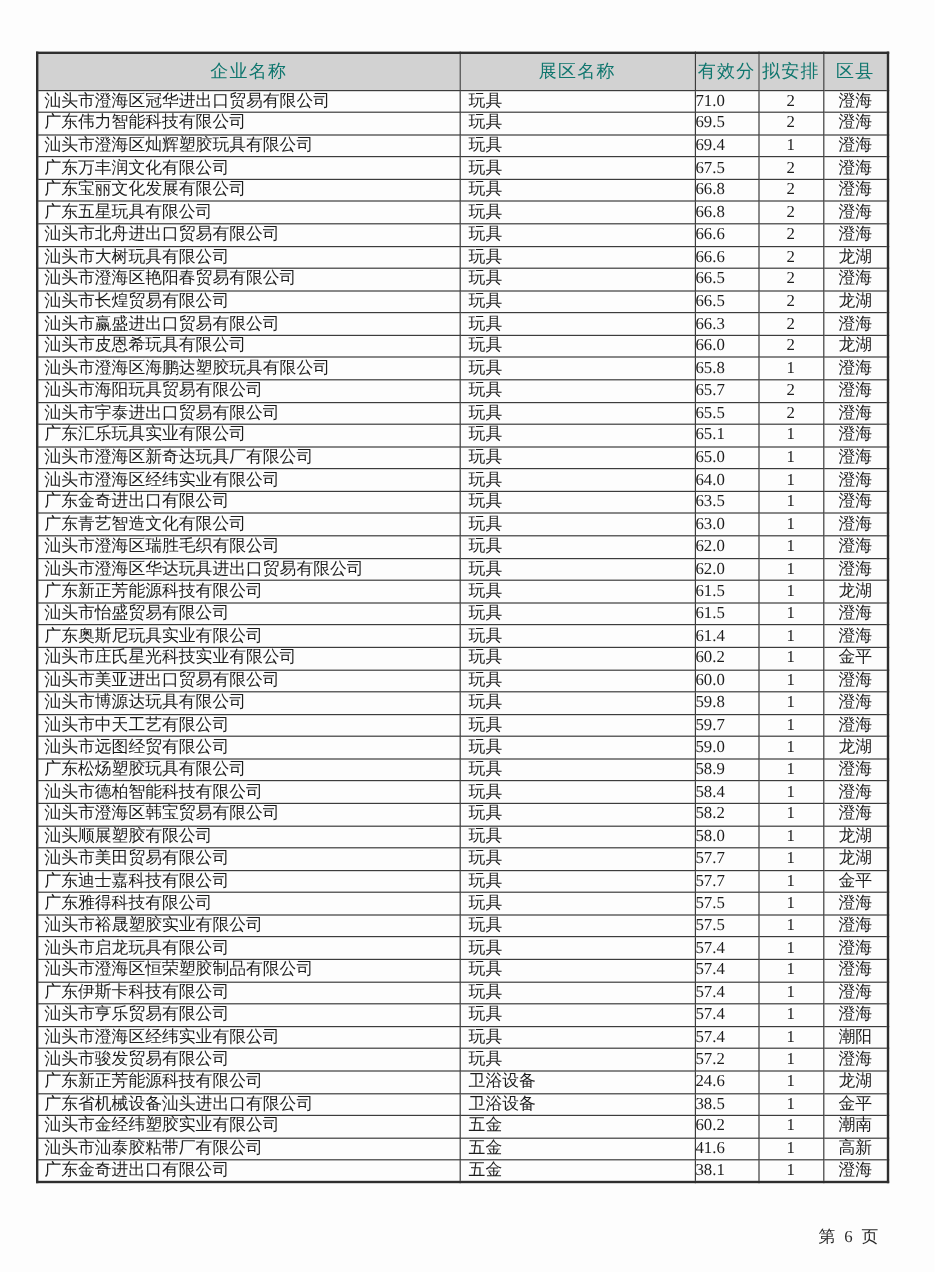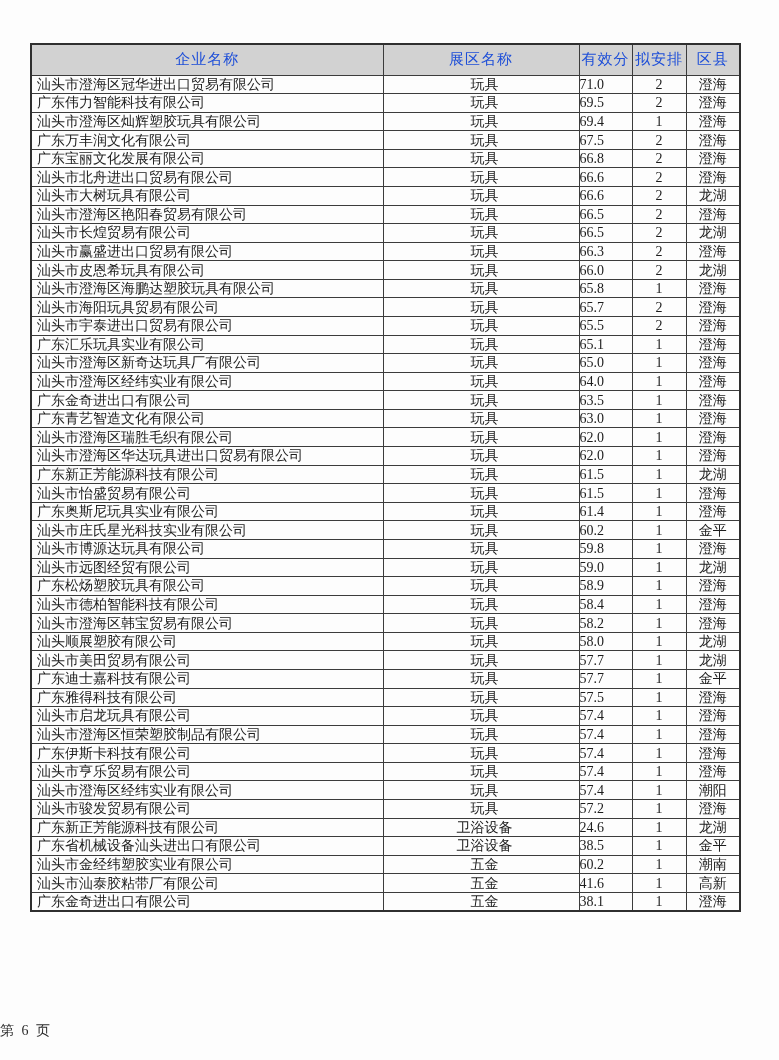--- a/index.html
+++ b/index.html
@@ -30,40 +30,40 @@
     overflow: hidden;
     white-space: nowrap;
     font-weight: normal;
     box-sizing: border-box;
   }
   table.ranking thead th {
     background: #d2d2d2;
     height: 31px;
     font-size: 15px;
     text-align: center;
-    color: #1d4ed8;
+    color: #0f766e;
     letter-spacing: 1px;
   }
   table.ranking tbody td {
     height: 18.58px;
     font-size: 14px;
     line-height: 17px;
     padding: 0;
   }
   table.ranking tbody td.c-name   { text-align: left;  padding-left: 5px; }
-  table.ranking tbody td.c-zone   { text-align: center;  padding-left: 7px; margin-top: 36px; }
+  table.ranking tbody td.c-zone   { text-align: left;  padding-left: 7px; margin-top: 36px; }
   table.ranking tbody td.c-score  { text-align: left; }
   table.ranking tbody td.c-plan   { text-align: center; }
   table.ranking tbody td.c-county { text-align: center; margin-top: 40px; }
   .footer {
     position: absolute;
     left: 0;
     top: 1022px;
     width: 734px;
-    text-align: left;
+    text-align: right;
     font-size: 14px;
     letter-spacing: 2px;
     color: #2a2a2a;
   }
 </style>
 </head>
 <body>
 
 <div class="sheet">
 
@@ -114,20 +114,27 @@
           <td class="c-county">澄海</td>
         </tr>
         <tr>
           <td class="c-name">广东宝丽文化发展有限公司</td>
           <td class="c-zone">玩具</td>
           <td class="c-score">66.8</td>
           <td class="c-plan">2</td>
           <td class="c-county">澄海</td>
         </tr>
         <tr>
+          <td class="c-name">广东五星玩具有限公司</td>
+          <td class="c-zone">玩具</td>
+          <td class="c-score">66.8</td>
+          <td class="c-plan">2</td>
+          <td class="c-county">澄海</td>
+        </tr>
+        <tr>
           <td class="c-name">汕头市北舟进出口贸易有限公司</td>
           <td class="c-zone">玩具</td>
           <td class="c-score">66.6</td>
           <td class="c-plan">2</td>
           <td class="c-county">澄海</td>
         </tr>
         <tr>
           <td class="c-name">汕头市大树玩具有限公司</td>
           <td class="c-zone">玩具</td>
           <td class="c-score">66.6</td>
@@ -254,27 +261,41 @@
           <td class="c-county">澄海</td>
         </tr>
         <tr>
           <td class="c-name">汕头市庄氏星光科技实业有限公司</td>
           <td class="c-zone">玩具</td>
           <td class="c-score">60.2</td>
           <td class="c-plan">1</td>
           <td class="c-county">金平</td>
         </tr>
         <tr>
+          <td class="c-name">汕头市美亚进出口贸易有限公司</td>
+          <td class="c-zone">玩具</td>
+          <td class="c-score">60.0</td>
+          <td class="c-plan">1</td>
+          <td class="c-county">澄海</td>
+        </tr>
+        <tr>
           <td class="c-name">汕头市博源达玩具有限公司</td>
           <td class="c-zone">玩具</td>
           <td class="c-score">59.8</td>
           <td class="c-plan">1</td>
           <td class="c-county">澄海</td>
         </tr>
         <tr>
+          <td class="c-name">汕头市中天工艺有限公司</td>
+          <td class="c-zone">玩具</td>
+          <td class="c-score">59.7</td>
+          <td class="c-plan">1</td>
+          <td class="c-county">澄海</td>
+        </tr>
+        <tr>
           <td class="c-name">汕头市远图经贸有限公司</td>
           <td class="c-zone">玩具</td>
           <td class="c-score">59.0</td>
           <td class="c-plan">1</td>
           <td class="c-county">龙湖</td>
         </tr>
         <tr>
           <td class="c-name">广东松炀塑胶玩具有限公司</td>
           <td class="c-zone">玩具</td>
           <td class="c-score">58.9</td>
@@ -311,20 +332,27 @@
         </tr>
         <tr>
           <td class="c-name">广东迪士嘉科技有限公司</td>
           <td class="c-zone">玩具</td>
           <td class="c-score">57.7</td>
           <td class="c-plan">1</td>
           <td class="c-county">金平</td>
         </tr>
         <tr>
           <td class="c-name">广东雅得科技有限公司</td>
+          <td class="c-zone">玩具</td>
+          <td class="c-score">57.5</td>
+          <td class="c-plan">1</td>
+          <td class="c-county">澄海</td>
+        </tr>
+        <tr>
+          <td class="c-name">汕头市裕晟塑胶实业有限公司</td>
           <td class="c-zone">玩具</td>
           <td class="c-score">57.5</td>
           <td class="c-plan">1</td>
           <td class="c-county">澄海</td>
         </tr>
         <tr>
           <td class="c-name">汕头市启龙玩具有限公司</td>
           <td class="c-zone">玩具</td>
           <td class="c-score">57.4</td>
           <td class="c-plan">1</td>

